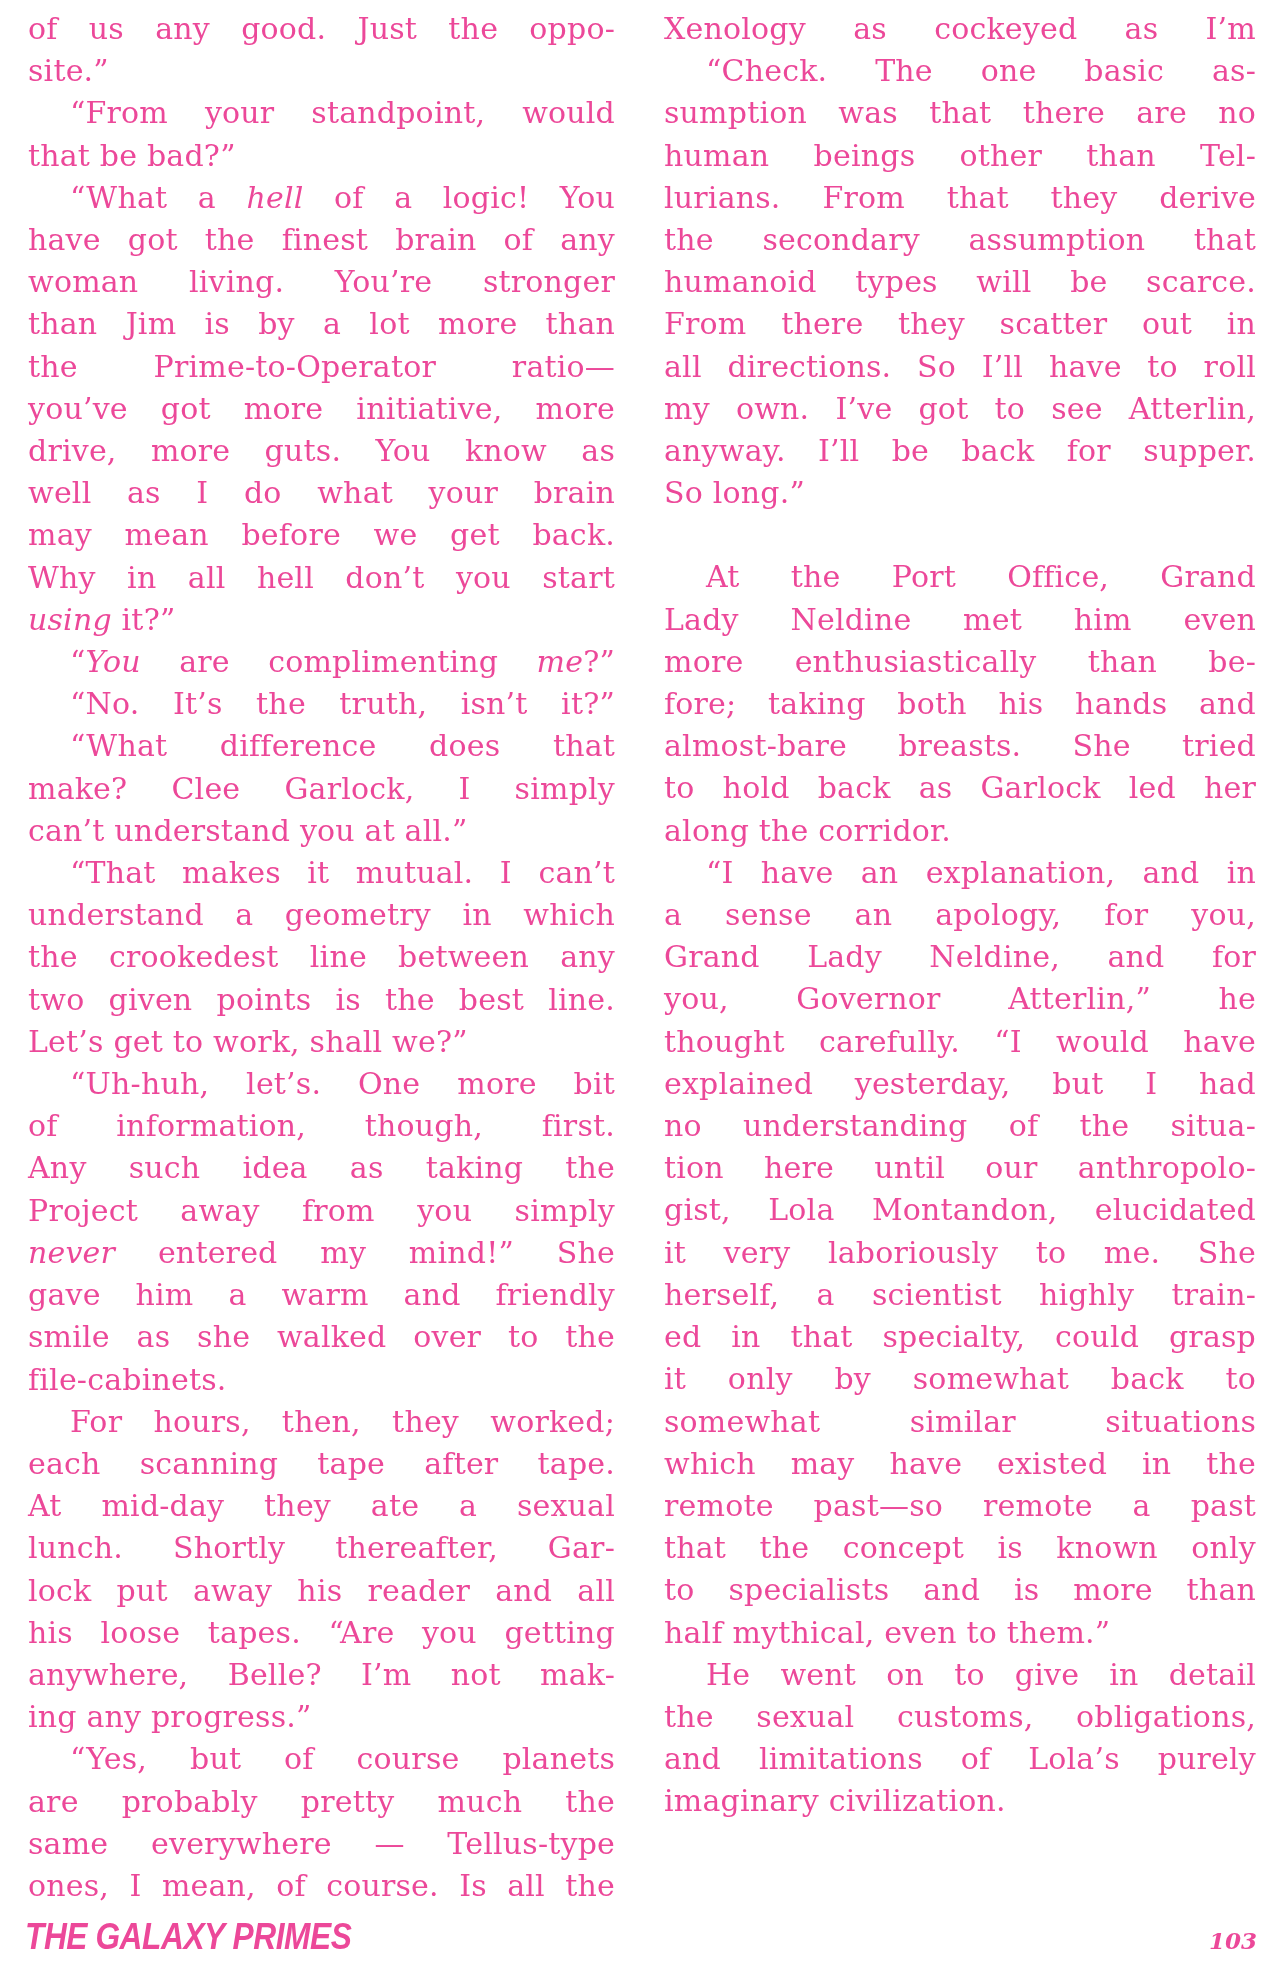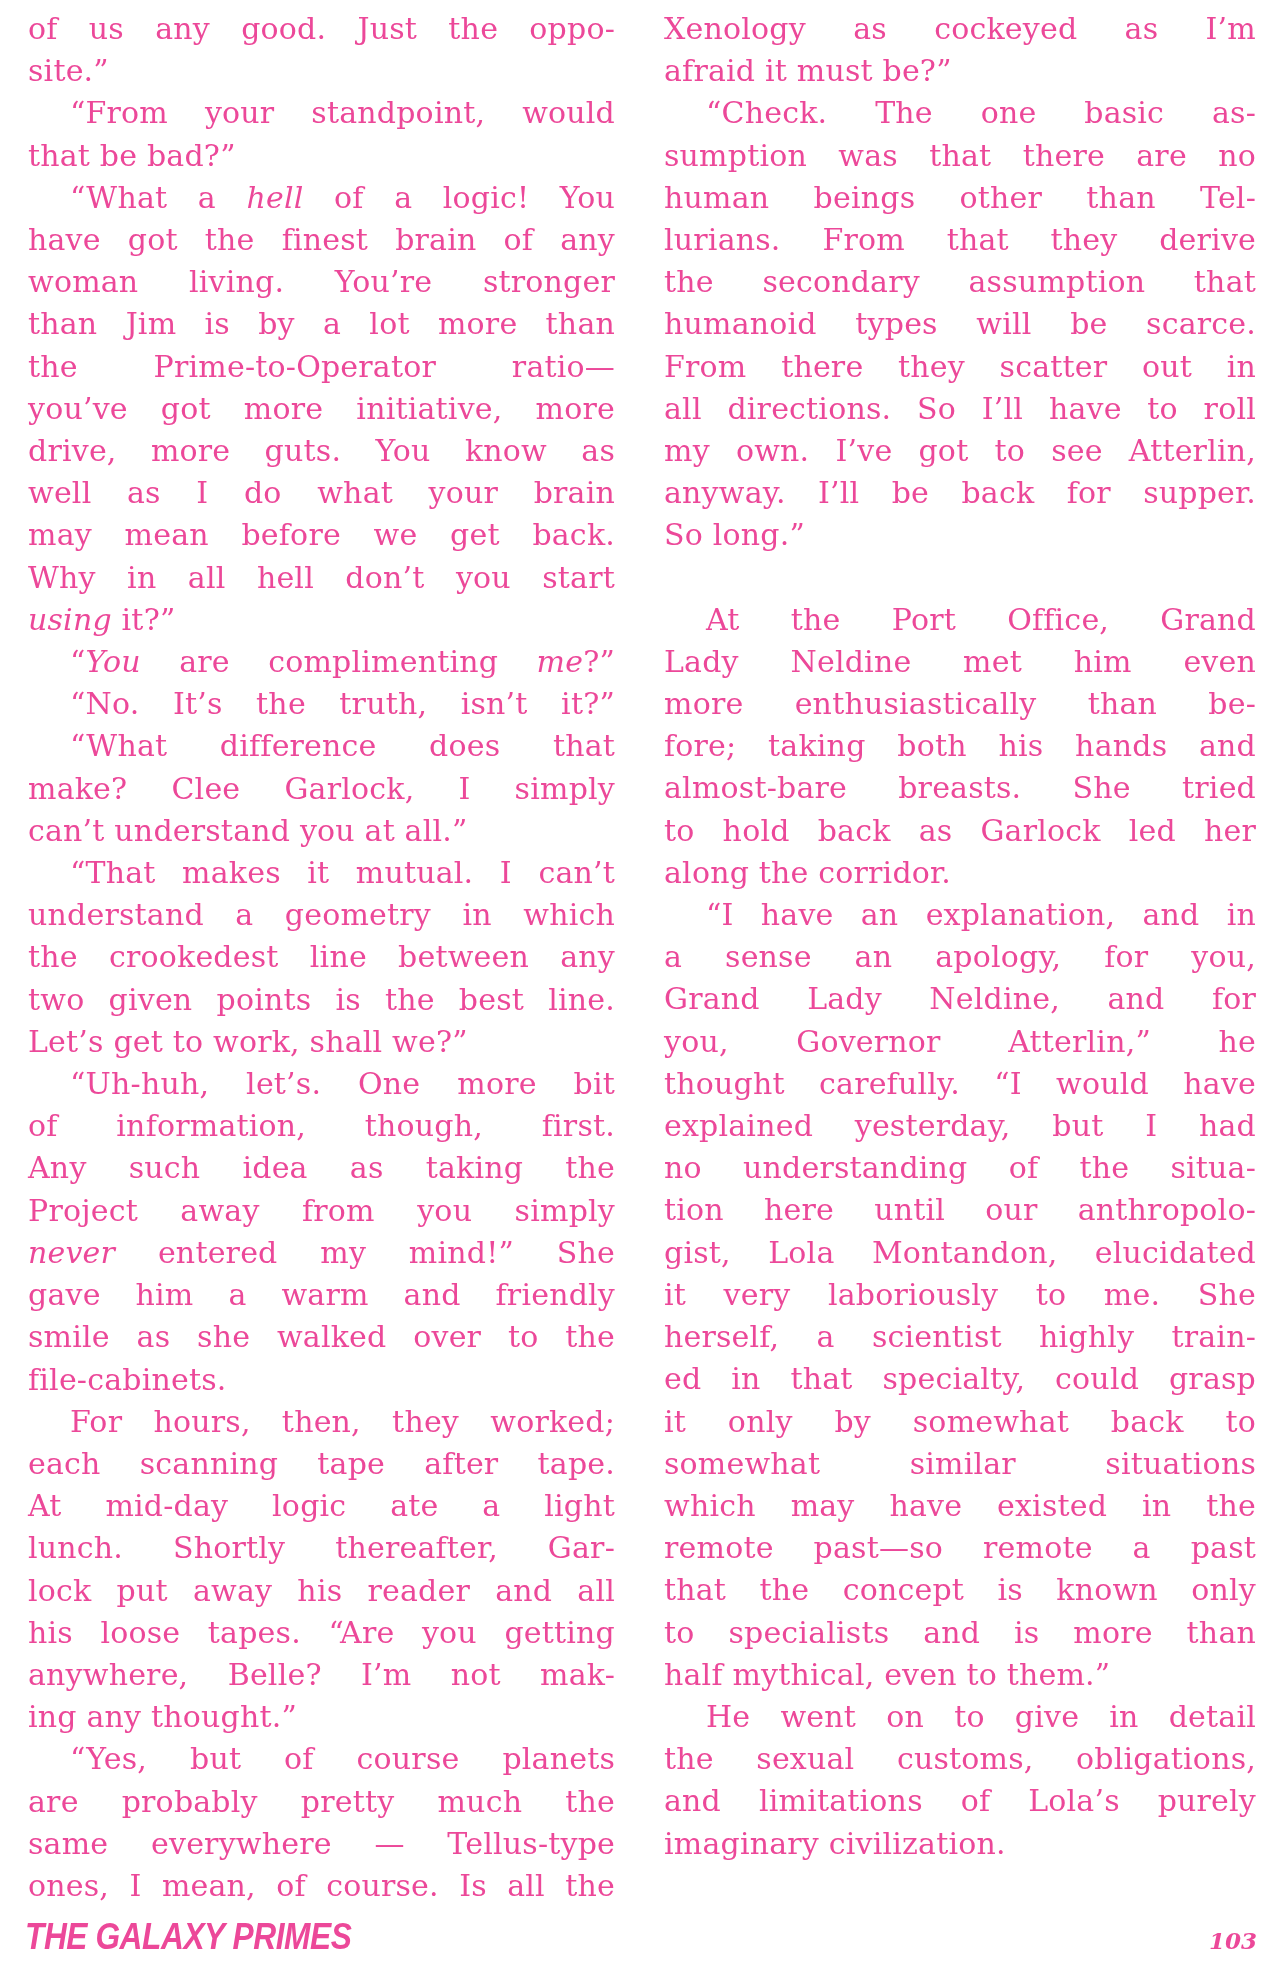--- a/index.html
+++ b/index.html
@@ -111,39 +111,38 @@
         <div class="line">Any such idea as taking the</div>
         <div class="line">Project away from you simply</div>
         <div class="line"><i>never</i> entered my mind!” She</div>
         <div class="line">gave him a warm and friendly</div>
         <div class="line">smile as she walked over to the</div>
         <div class="line last">file-cabinets.</div>
       </div>
       <div class="par">
         <div class="line indent">For hours, then, they worked;</div>
         <div class="line">each scanning tape after tape.</div>
-        <div class="line">At mid-day logic ate a light</div>
+        <div class="line">At mid-day they ate a sexual</div>
         <div class="line">lunch. Shortly thereafter, Gar-</div>
         <div class="line">lock put away his reader and all</div>
         <div class="line">his loose tapes. “Are you getting</div>
         <div class="line">anywhere, Belle? I’m not mak-</div>
-        <div class="line last">ing any thought.”</div>
+        <div class="line last">ing any progress.”</div>
       </div>
       <div class="par">
         <div class="line indent">“Yes, but of course planets</div>
         <div class="line">are probably pretty much the</div>
         <div class="line">same everywhere — Tellus-type</div>
         <div class="line">ones, I mean, of course. Is all the</div>
       </div>
     </div>
 
   <div class="column col-right">
       <div class="par">
         <div class="line">Xenology as cockeyed as I’m</div>
-        <div class="line last">afraid it must be?”</div>
       </div>
       <div class="par">
         <div class="line indent">“Check. The one basic as-</div>
         <div class="line">sumption was that there are no</div>
         <div class="line">human beings other than Tel-</div>
         <div class="line">lurians. From that they derive</div>
         <div class="line">the secondary assumption that</div>
         <div class="line">humanoid types will be scarce.</div>
         <div class="line">From there they scatter out in</div>
         <div class="line">all directions. So I’ll have to roll</div>

